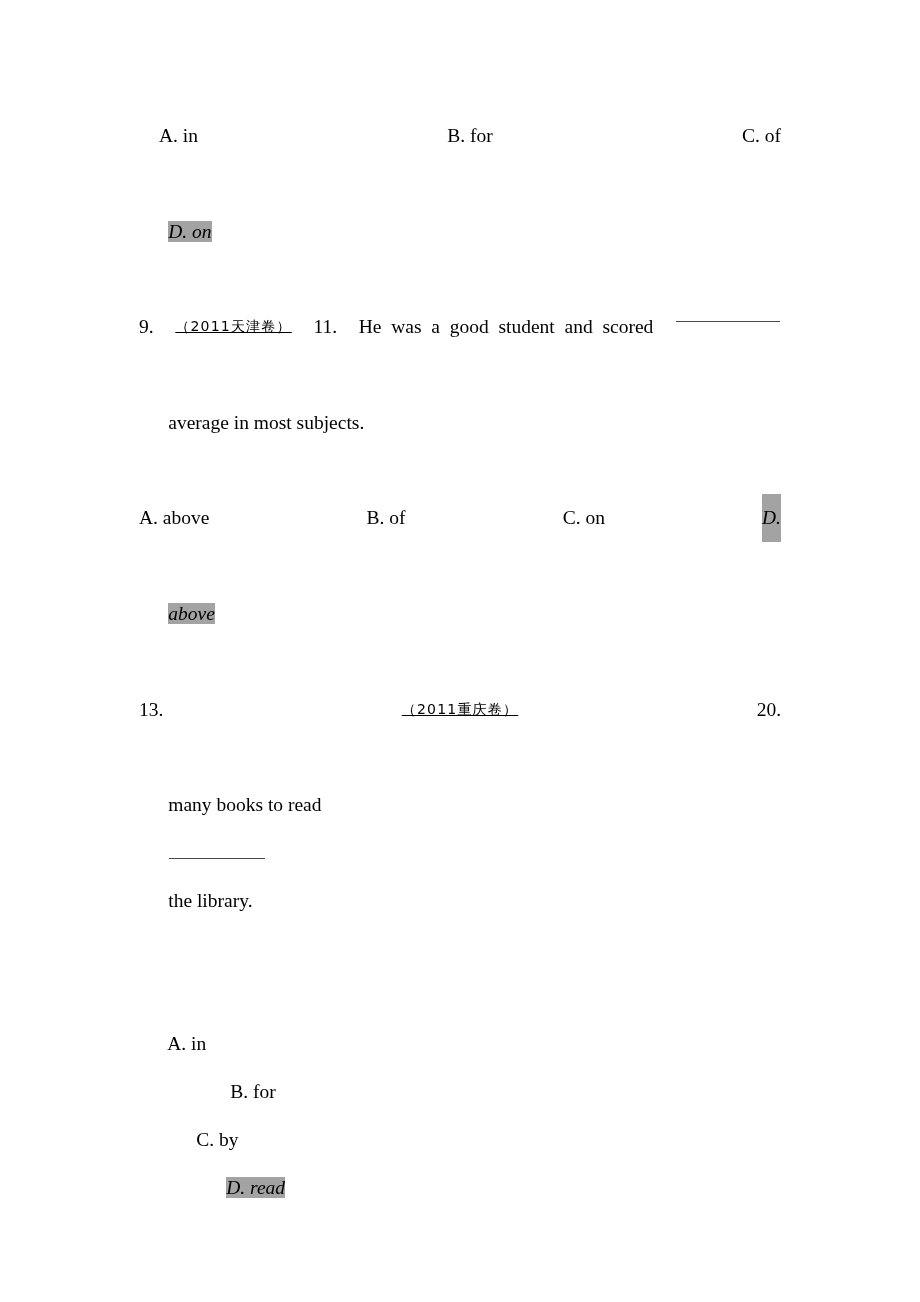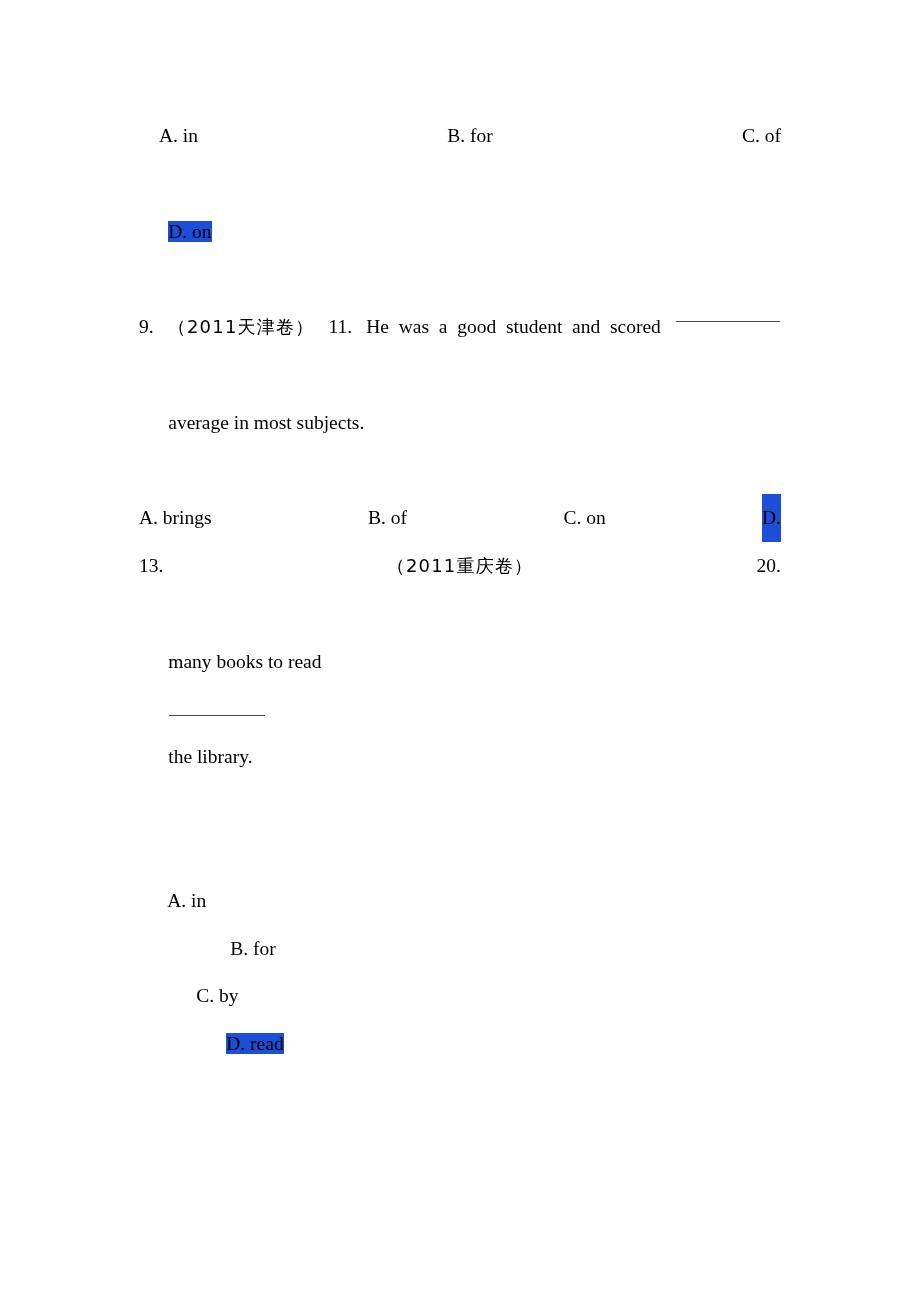--- a/index.html
+++ b/index.html
@@ -30,33 +30,34 @@
   .line {
     white-space: pre;
     position: relative;
   }
   .line.justify {
     display: flex;
     justify-content: space-between;
     white-space: pre;
   }
   .hl {
-    background: #1d4ed8;
+    background: #a3a3a3;
+    font-style: italic;
   }
   .blank {
     display: inline-block;
     border-bottom: 1.4px solid #4a4a4a;
     vertical-align: baseline;
     height: 0.92em;
     margin: 0 1px;
   }
   .blank.w-long { width: 104px; }
   .blank.w-med  { width: 96px; }
   .indent-sm { padding-left: 20px; }
-  .cjk { font-family: "DejaVu Sans", "Liberation Sans", sans-serif; font-size: 18px; }
+  .cjk { font-family: "DejaVu Sans", "Liberation Sans", sans-serif; font-size: 14px; text-decoration: underline; }
   .track-wide { letter-spacing: 1.2px; }
   .col { white-space: pre; }
 </style>
 </head>
 <body>
 
 <div class="page">
   <div class="doc-body">
 
     <div class="line justify">
@@ -72,24 +73,27 @@
       <span class="col">9.</span>
       <span class="col cjk track-wide">（2011天津卷）</span>
       <span class="col">11.</span>
       <span class="col">He  was  a  good  student  and  scored</span>
       <span class="blank w-long"></span>
     </div>
     <div class="line">
       <span>average in most subjects.</span>
     </div>
     <div class="line justify">
-      <span class="col">A. brings</span>
+      <span class="col">A. above</span>
       <span class="col">B. of</span>
       <span class="col">C. on</span>
       <span class="col hl">D.</span>
+    </div>
+    <div class="line">
+      <span class="hl">above</span>
     </div>
 
     <div class="line justify">
       <span class="col">13.</span>
       <span class="col cjk track-wide">（2011重庆卷）</span>
       <span class="col">20.</span>
     </div>
     <div class="line">
       <span>many books to read</span>
       <span class="blank w-med"></span>

